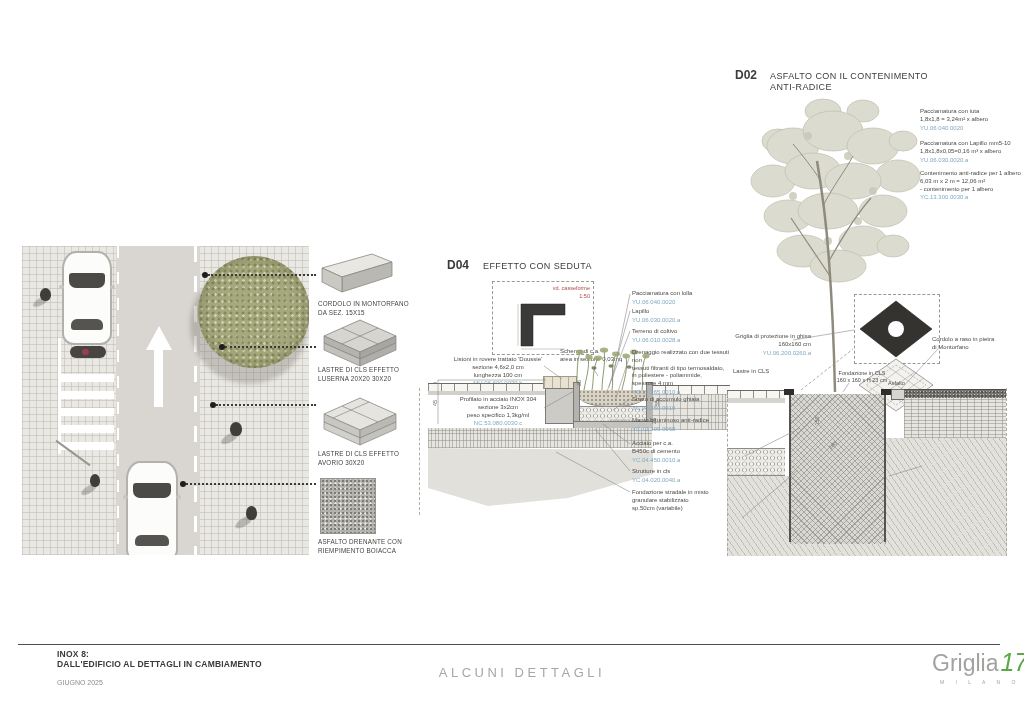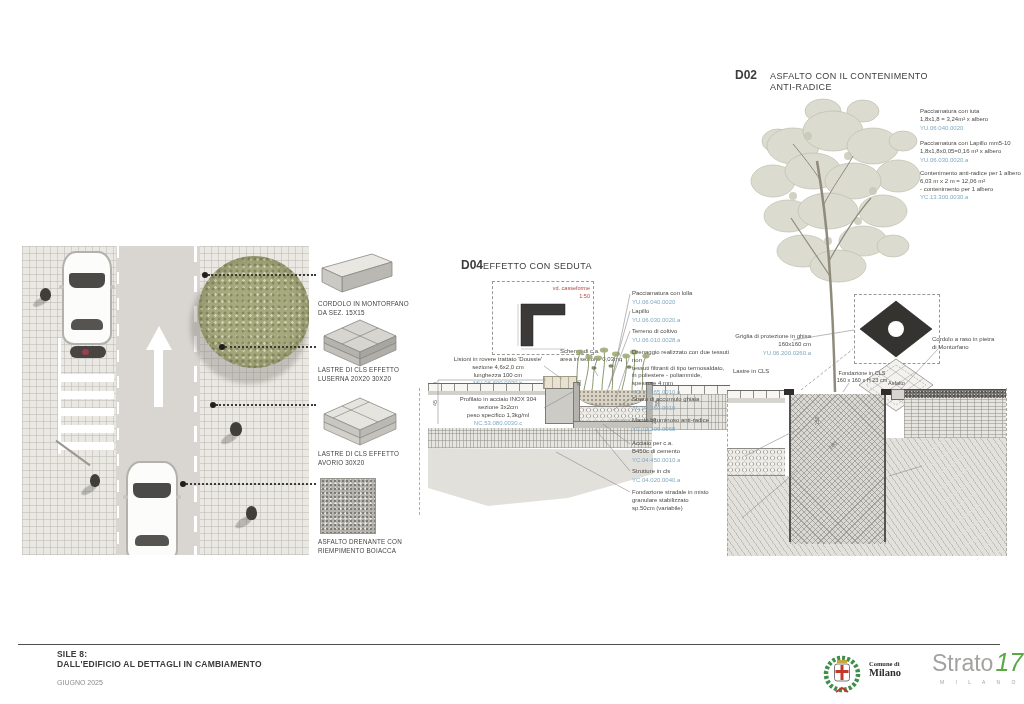--- a/index.html
+++ b/index.html
@@ -158,21 +158,21 @@
       <polygon points="40,42 76,26 76,33 40,49" fill="#c4c2bc" stroke="#8a8884" stroke-width="0.7"></polygon>
     </svg>
   </div>
   <div class="a legend-label" style="left:318px;top:450px;width:105px;">LASTRE DI CLS EFFETTO
 AVORIO 30X20</div>
 
   <div class="a asphalt-sample" style="left:320px;top:478px;width:54px;height:54px;"></div>
   <div class="a legend-label" style="left:318px;top:538px;width:105px;">ASFALTO DRENANTE CON
 RIEMPIMENTO BOIACCA</div>
 
-  <span class="a dcode" style="left:447px;top:258px;margin-left:14px;">D04</span>
+  <span class="a dcode" style="left:447px;top:258px;">D04</span>
   <span class="a dtitle" style="left:483px;top:261px;">EFFETTO CON SEDUTA</span>
 
   <div class="a" style="left:492px;top:281px;width:100px;height:72px;border:1px dashed #9a9894;">
     <div class="a note-red" style="right:3px;top:3px;">
       <span class="txt" style="display:block;">vd. casseforme</span>
       <span class="txt" style="display:block;">1:50</span>
     </div>
     <svg class="a" style="left:22px;top:18px;" width="56" height="50" viewBox="0 0 56 50">
       <path d="M6,4 H50 V15 H18 V46 H6 Z" fill="#3b3a38" stroke="#222" stroke-width="0.5"></path>
       <line x1="3" y1="4" x2="3" y2="46" stroke="#9a9894" stroke-width="0.5"></line>
@@ -434,38 +434,25 @@
       <line x1="922" y1="466" x2="889" y2="476"></line>
         <line x1="745" y1="456" x2="800" y2="428"></line>
       <line x1="742" y1="518" x2="798" y2="470"></line>
         <line x1="849" y1="383" x2="843" y2="392"></line>
     </g>
     <line x1="801" y1="390" x2="853" y2="349" stroke="#8c8a86" stroke-width="0.7" stroke-dasharray="3 2"></line>
   </svg>
 
   <div class="a" style="left:18px;top:644px;width:982px;height:1px;background:#4e4e4c;"></div>
   <div class="a" style="left:57px;top:649px;">
-    <div class="footer-bold">SILE 8:</div>
+    <div class="footer-bold">INOX 8:</div>
     <div class="footer-bold">DALL'EDIFICIO AL DETTAGLI IN CAMBIAMENTO</div>
     <div class="footer-date" style="margin-top:10px;">GIUGNO 2025</div>
   </div>
-
-  <div class="a" style="left:820px;top:650px;width:130px;height:50px;">
-    <svg width="44" height="48" viewBox="0 0 44 48" style="float:left;">
-      <circle cx="22" cy="24" r="16" fill="none" stroke="#3e8f4a" stroke-width="4.5" stroke-dasharray="3 2"></circle>
-      <rect x="17" y="10" width="10" height="3" fill="#caa53f"></rect>
-      <rect x="14.5" y="14" width="15" height="17" rx="2.5" fill="#ffffff" stroke="#555" stroke-width="0.8"></rect>
-      <rect x="20.5" y="15" width="3" height="15" fill="#c0392b"></rect>
-      <rect x="15.5" y="20" width="13" height="3" fill="#c0392b"></rect>
-      <path d="M16,42 L22,38 L28,42" stroke="#c0392b" stroke-width="2" fill="none"></path>
-    </svg>
-    <div style="float:left;margin:10px 0 0 5px;">
-      <div class="comune-small">Comune di</div>
-      <div class="comune-big">Milano</div>
-    </div>
-  </div>
+  <div class="a center-title" style="left:412px;top:665px;width:220px;text-align:center;">ALCUNI DETTAGLI</div>
+
 
   <div class="a" style="left:932px;top:648px;width:90px;height:52px;">
-    <span class="studio-name">Strato</span><span class="studio-num">17</span>
+    <span class="studio-name">Griglia</span><span class="studio-num">17</span>
     <div class="studio-city" style="margin:2px 0 0 8px;">M I L A N O</div>
   </div>
 
 </div>
 
 </body></html>

